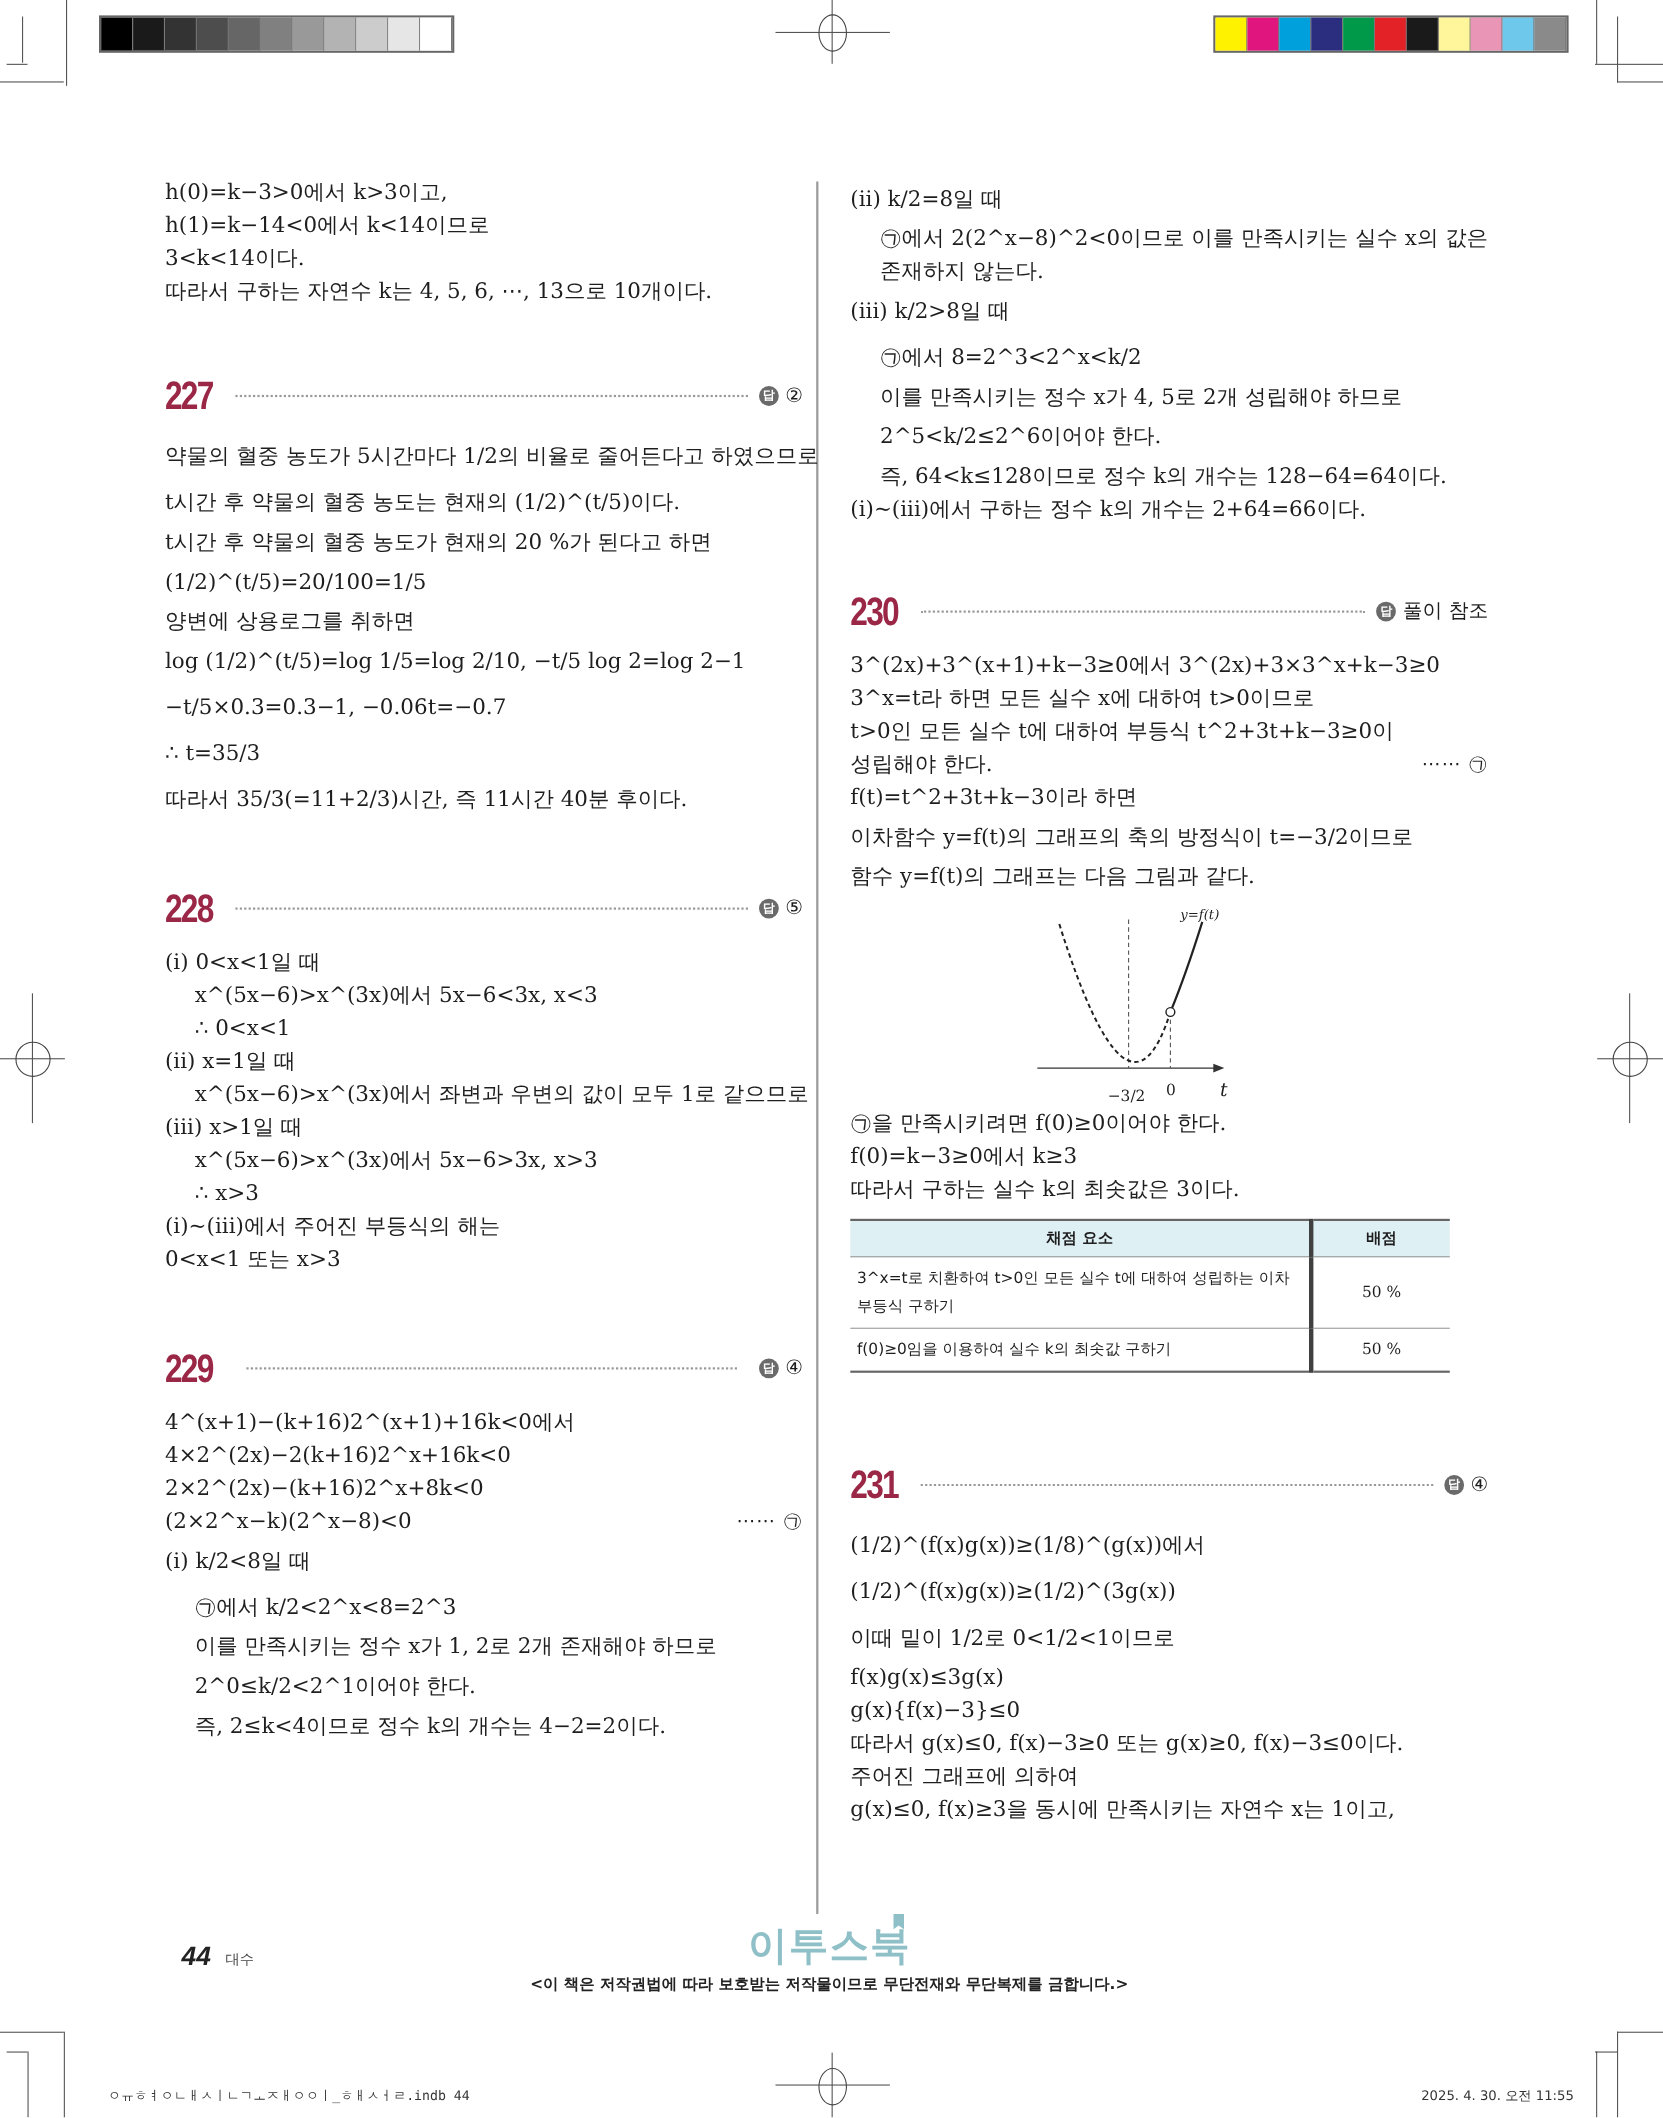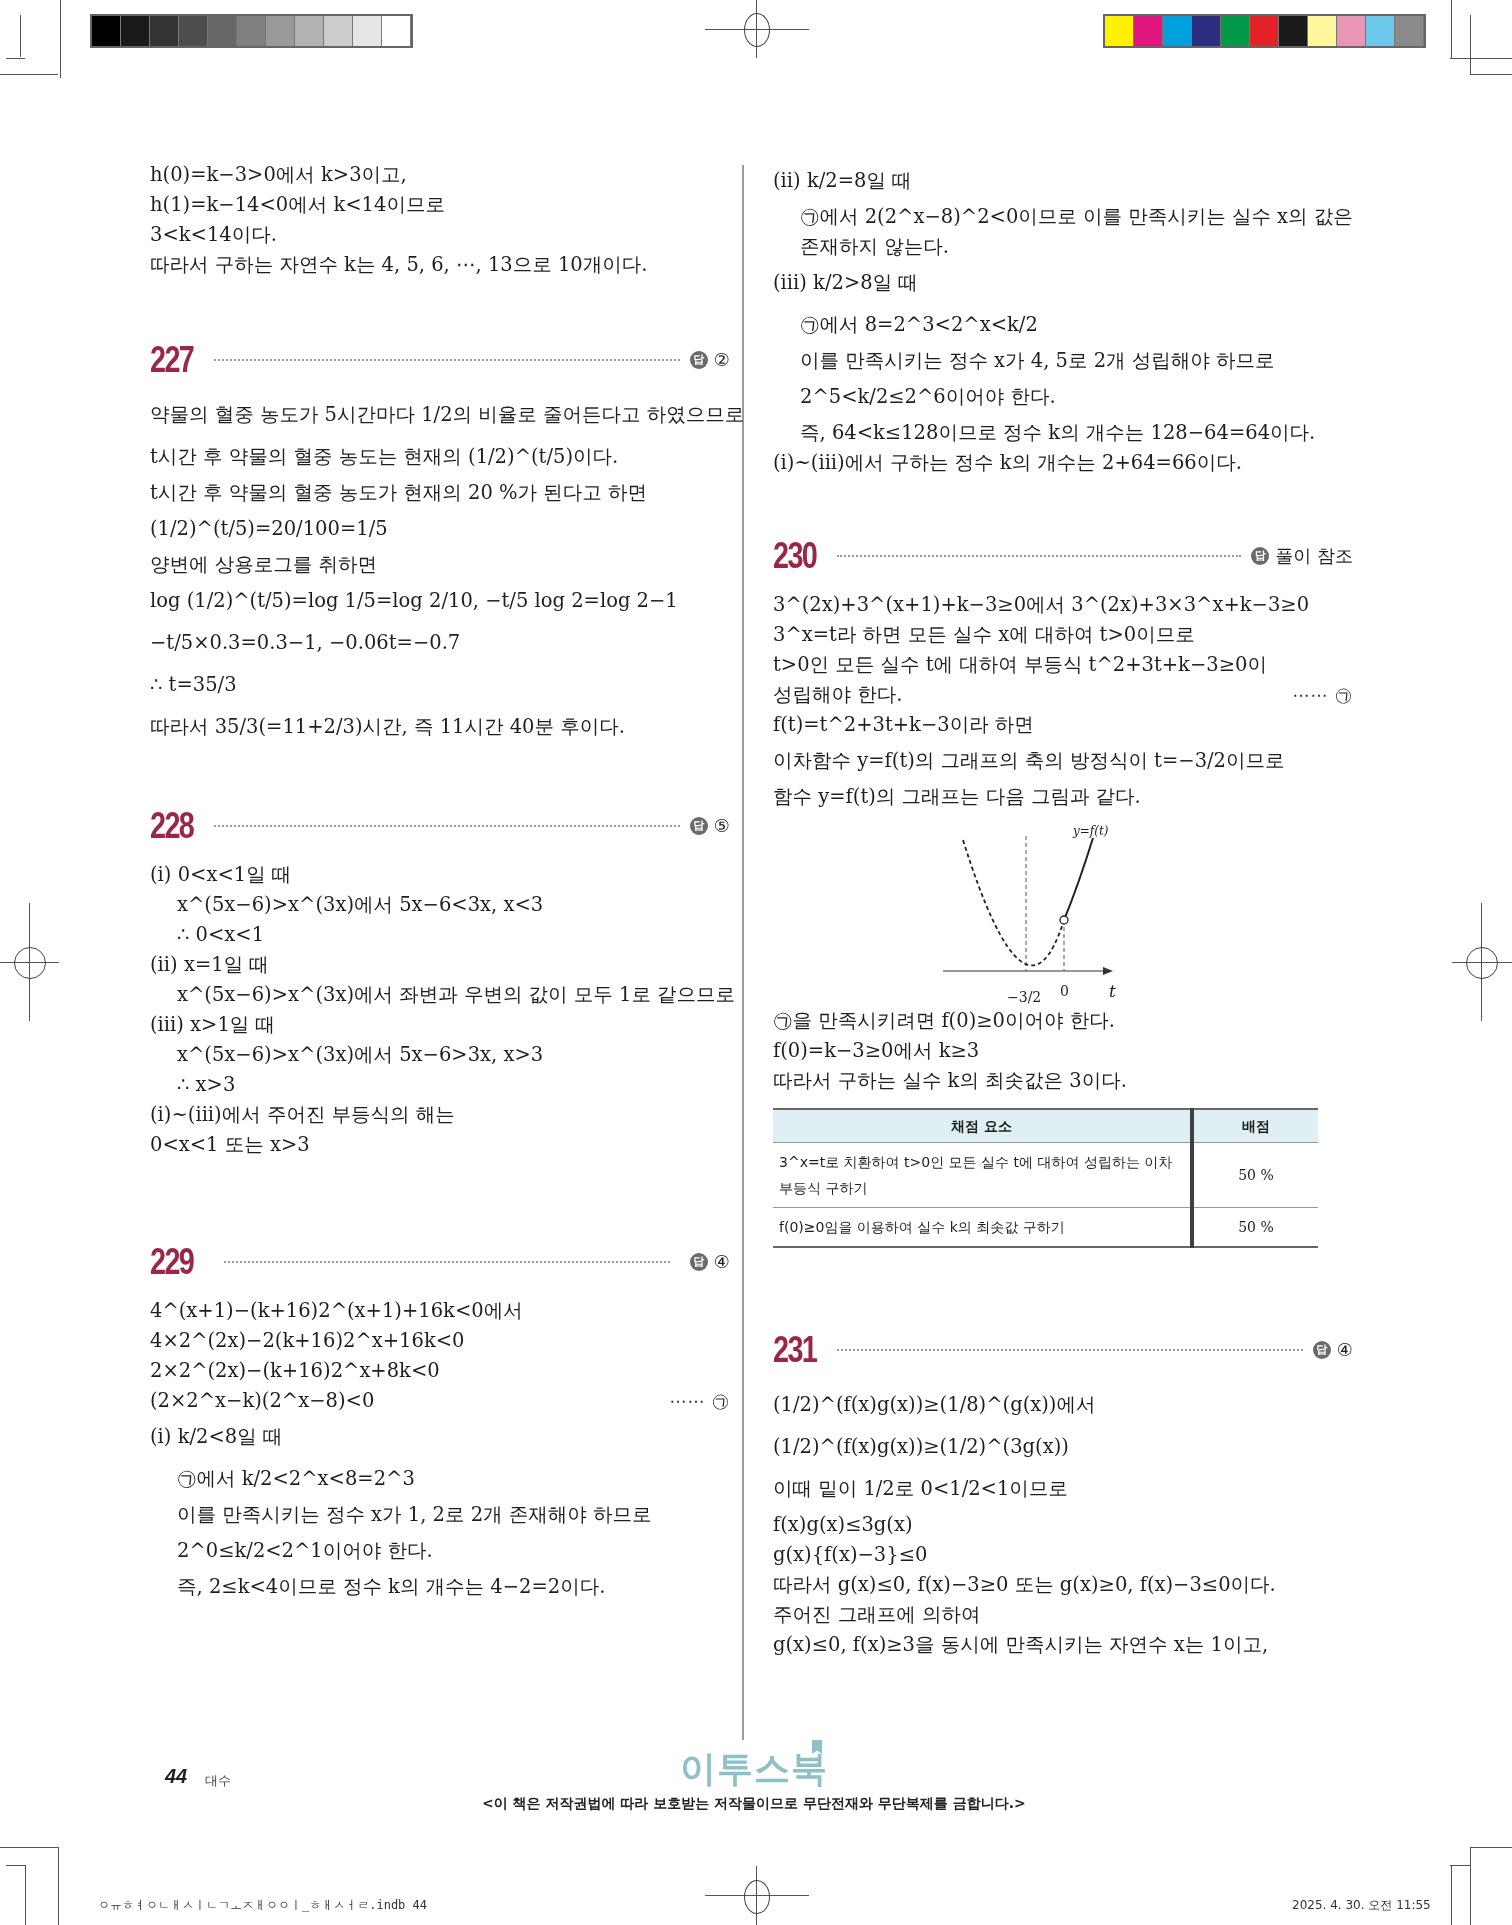--- a/index.html
+++ b/index.html
@@ -33,21 +33,21 @@
   
   .graph { position:relative; width:220px; height:190px; margin:4px 0 0 150px; }
   
   table.score { border-collapse:collapse; width:545px; margin-top:12px; font-family:"DejaVu Sans",sans-serif; font-size:14px; }
   table.score th { background:#dff0f5; font-weight:bold; height:30px; border-top:2px solid #666; border-bottom:1px solid #999; }
   table.score td { border-bottom:1px solid #999; padding:6px 6px; line-height:26px; }
   table.score th:first-child, table.score td:first-child { border-right:4px solid #404040; }
   table.score td.pct { text-align:center; width:112px; font-family:"DejaVu Serif",serif; }
   table.score tr:last-child td { border-bottom:2px solid #666; }
   
-  .page-num { position:absolute; left:165px; top:1765px; font-family:"Liberation Sans",sans-serif; font-weight:bold; font-size:20px; font-style:italic; color:#222; }
+  .page-num { position:absolute; left:165px; top:1765px; font-family:"Liberation Sans",sans-serif; font-weight:bold; font-size:24px; font-style:italic; color:#222; }
   .page-sub { position:absolute; left:205px; top:1772px; font-family:"DejaVu Sans",sans-serif; font-size:13px; color:#444; }
   .watermark { position:absolute; left:680px; top:1745px; font-family:"DejaVu Sans",sans-serif; font-weight:bold; font-size:36px; color:#8fc0c8; letter-spacing:1px; }
   .copyright { position:absolute; left:482px; top:1795px; font-family:"DejaVu Sans",sans-serif; font-size:14px; font-weight:bold; color:#222; }
   .file-info { position:absolute; left:98px; top:1897px; font-family:"DejaVu Sans Mono",monospace; font-size:12px; color:#333; }
   .date-info { position:absolute; left:1292px; top:1897px; font-family:"DejaVu Sans",sans-serif; font-size:12px; color:#333; }
 </style>
 </head>
 <body>
 
 <div class="swatch-bar" style="left:90px;" id="graybar">
@@ -154,21 +154,21 @@
     <div class="line indent">∴ 0&lt;x&lt;1</div>
     <div class="line">(ii) x=1일 때</div>
     <div class="line indent">x^(5x−6)&gt;x^(3x)에서 좌변과 우변의 값이 모두 1로 같으므로</div>
     <div class="line">(iii) x&gt;1일 때</div>
     <div class="line indent">x^(5x−6)&gt;x^(3x)에서 5x−6&gt;3x, x&gt;3</div>
     <div class="line indent">∴ x&gt;3</div>
     <div class="line">(i)~(iii)에서 주어진 부등식의 해는</div>
     <div class="line">0&lt;x&lt;1 또는 x&gt;3</div>
   </div>
 
-  <div class="ph" style="margin-top:74px;gap:10px;">
+  <div class="ph" style="margin-top:56px;gap:10px;">
     <span class="pnum">229</span>
     <span class="dots"></span>
     <span class="ans-badge">
       <span class="ans-icon">답</span>
       <span>④</span>
     </span>
   </div>
   <div>
     <div class="line">4^(x+1)−(k+16)2^(x+1)+16k&lt;0에서</div>
     <div class="line">4×2^(2x)−2(k+16)2^x+16k&lt;0</div>

